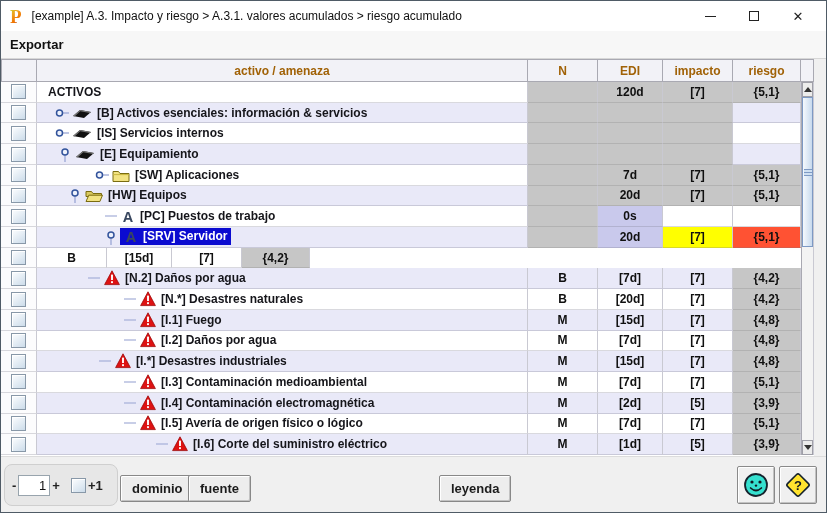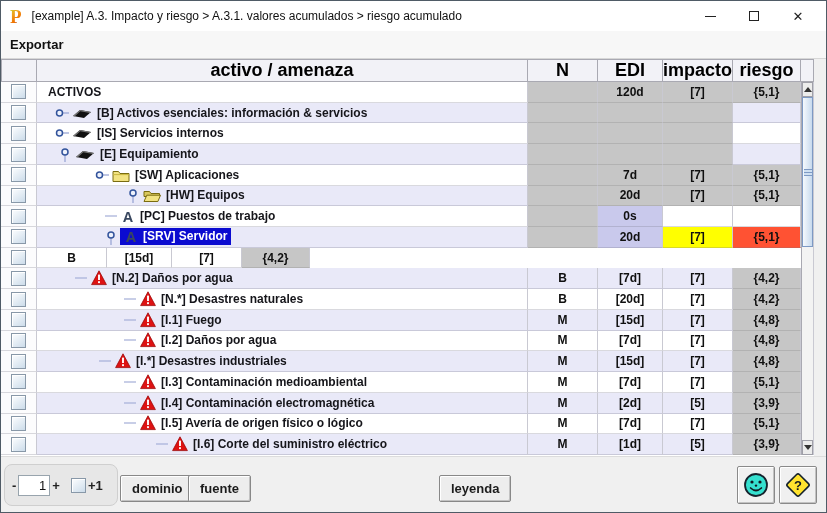--- a/index.html
+++ b/index.html
@@ -21,21 +21,21 @@
   .glyph-max{display:block;width:10px;height:10px;border:1.2px solid #222;}
   .glyph-close{font-size:13px;line-height:1;}
   
   .menubar{height:28px;display:flex;align-items:center;background:#f7f7f7;border-bottom:1px solid #d7d7d7;}
   .menu-item{font-size:13px;font-weight:bold;color:#111;padding:0 9px;}
   
   .scrollpane{position:absolute;top:58px;left:0;width:813px;height:397px;background:#fff;}
   .right-strip{position:absolute;top:58px;left:813px;right:0;height:398px;background:#f0f0f0;}
   .thead{display:flex;height:23px;}
   .hcell{background:#f2f2f7;border:1px solid #a9a9b2;border-left:none;display:flex;align-items:center;justify-content:center;
-    font-size:18px;font-weight:bold;color:#000000;}
+    font-size:12px;font-weight:bold;color:#a16207;}
   .hcell:first-child{border-left:1px solid #a9a9b2;}
   .w-check{width:36px;flex:none;} .w-tree{width:491px;flex:none;} .w-n{width:70px;flex:none;}
   .w-edi{width:65px;flex:none;} .w-imp{width:70px;flex:none;} .w-rie{width:68px;flex:none;} .w-corner{width:13px;flex:none;}
   .tbody{display:flex;text-align:right;}
   .rows{width:800px;}
   .row{display:flex;height:20.72px;}
   .row.white{background:#fff;} .row.stripe{background:var(--stripe);}
   .cell{display:flex;align-items:center;border-right:1px solid #c9c9d2;border-bottom:1px solid rgba(120,120,135,.28);height:100%;}
   .c-check{width:36px;flex:none;background:#fcfcfd;justify-content:center;}
   .c-tree{width:491px;flex:none;overflow:hidden;}
@@ -218,21 +218,21 @@
             </div>
             <div class="cell c-val w-n bg-gray"></div>
             <div class="cell c-val w-edi bg-gray">7d</div>
             <div class="cell c-val w-imp bg-gray">[7]</div>
             <div class="cell c-val w-rie bg-gray">{5,1}</div>
           </div>
           <div class="row stripe">
             <div class="cell c-check">
               <span class="checkbox"></span>
             </div>
-            <div class="cell c-tree" style="padding-left:88px">
+            <div class="cell c-tree" style="padding-left:30px">
               <span class="handle">
                 <svg width="16" height="16">
                   <line x1="8" y1="8" x2="8" y2="16" stroke="#9aa6d4" stroke-width="1.3"></line>
                   <circle cx="8" cy="6" r="3" fill="#eef2fc" stroke="#33549c" stroke-width="1.5"></circle>
                 </svg>
               </span>
               <span class="nodeicon">
                 <svg width="18" height="16" viewBox="0 0 18 16">
                   <path d="M1,4.5 h5.5 l1.5,2 h8.5 v3 h-15.5 z" fill="#d9c85e" stroke="#7a6c10"></path>
                   <path d="M3.8,8.2 h13.7 l-2.6,6.3 h-13.9 z" fill="#f2e382" stroke="#7a6c10"></path>
@@ -298,21 +298,21 @@
             </div>
             <div class="cell c-val w-n bg-stripe">B</div>
             <div class="cell c-val w-edi bg-stripe">[15d]</div>
             <div class="cell c-val w-imp bg-stripe">[7]</div>
             <div class="cell c-val w-rie bg-gray">{4,2}</div>
           </div>
           <div class="row stripe">
             <div class="cell c-check">
               <span class="checkbox"></span>
             </div>
-            <div class="cell c-tree" style="padding-left:36px">
+            <div class="cell c-tree" style="padding-left:49px">
               <span class="handle">
                 <svg width="16" height="16">
                   <line x1="2" y1="8" x2="14" y2="8" stroke="#aab4da" stroke-width="1.3"></line>
                 </svg>
               </span>
               <span class="nodeicon">
                 <svg width="16" height="16" viewBox="0 0 16 16">
                   <polygon points="8,0.8 15.4,14.6 0.6,14.6" fill="#de1212" stroke="#9d0a0a" stroke-width="0.8"></polygon>
                   <rect x="7.05" y="4.6" width="1.9" height="5.4" fill="#fff"></rect>
                   <rect x="7.05" y="11.2" width="1.9" height="1.9" fill="#fff"></rect>

